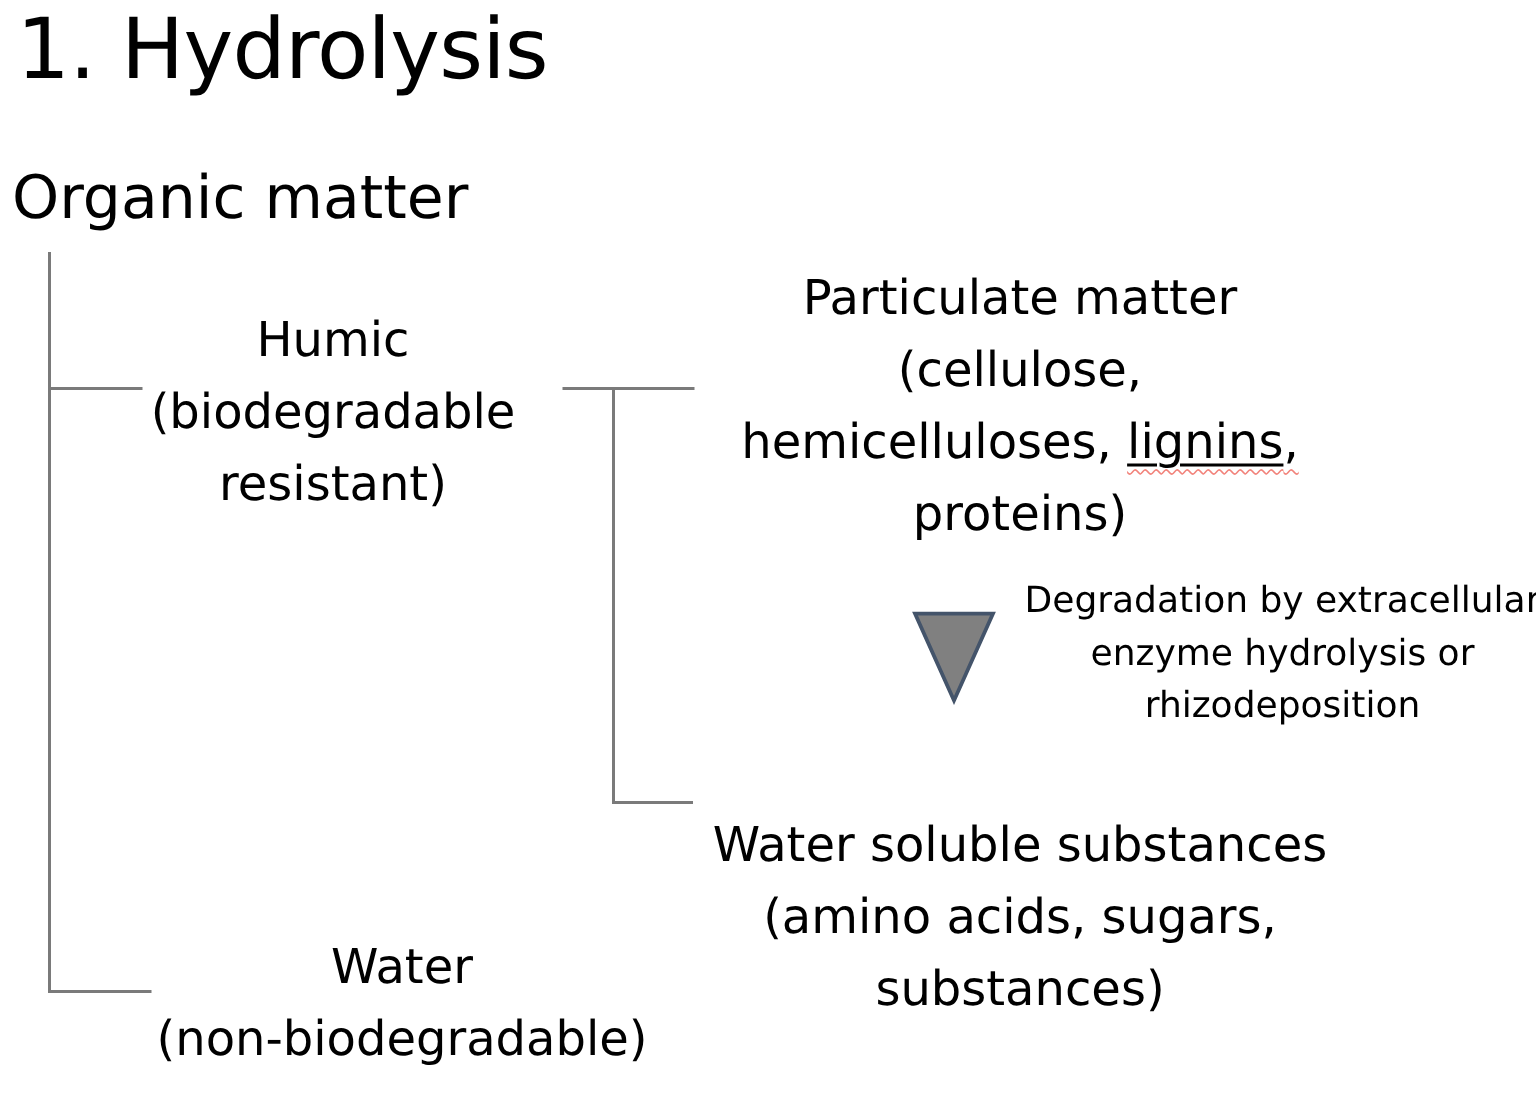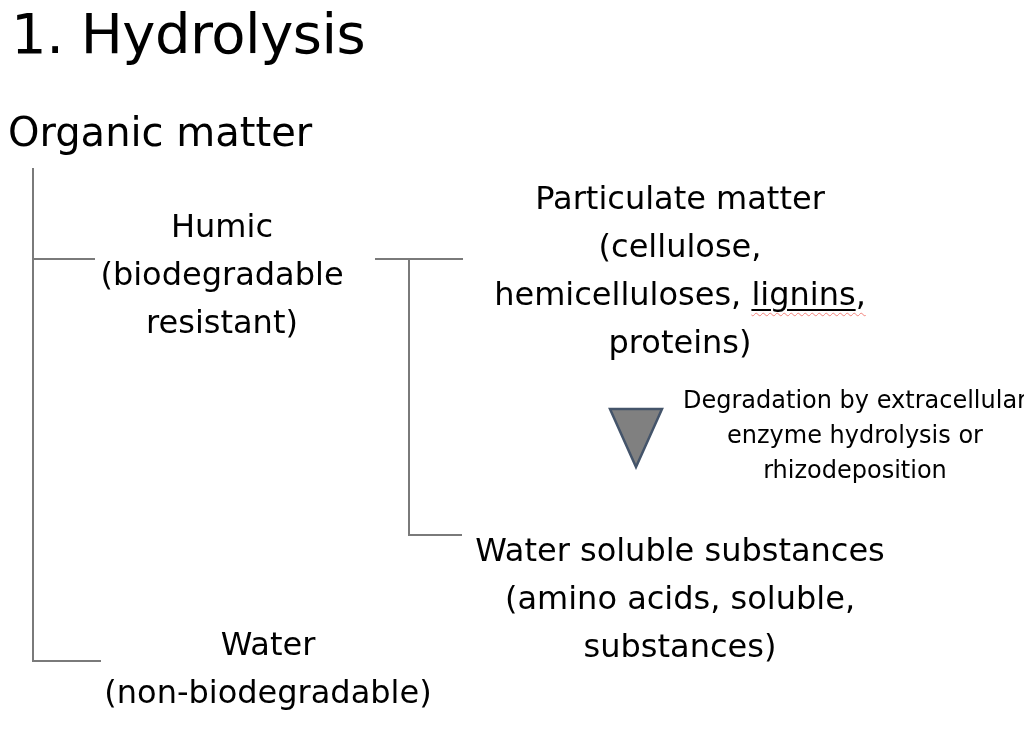--- a/index.html
+++ b/index.html
@@ -73,23 +73,23 @@
   <svg class="tri" width="58" height="64" viewBox="0 0 58 64">
     <polygon points="3,3 55,3 29,61"></polygon>
   </svg>
 
   <div class="textblock small" style="left:679px;top:383px;width:352px;">
     <div>Degradation by extracellular</div>
     <div>enzyme hydrolysis or</div>
     <div>rhizodeposition</div>
   </div>
 
-  <div class="textblock big" style="left:460px;top:526px;width:440px;">
+  <div class="textblock big" style="left:460px;top:539px;width:440px;">
     <div>Water soluble substances</div>
-    <div>(amino acids, soluble,</div>
+    <div>(amino acids, sugars,</div>
     <div>substances)</div>
   </div>
 
   <div class="textblock big" style="left:88px;top:620px;width:360px;">
     <div>Water</div>
     <div>(non-biodegradable)</div>
   </div>
 
 </div>
 

